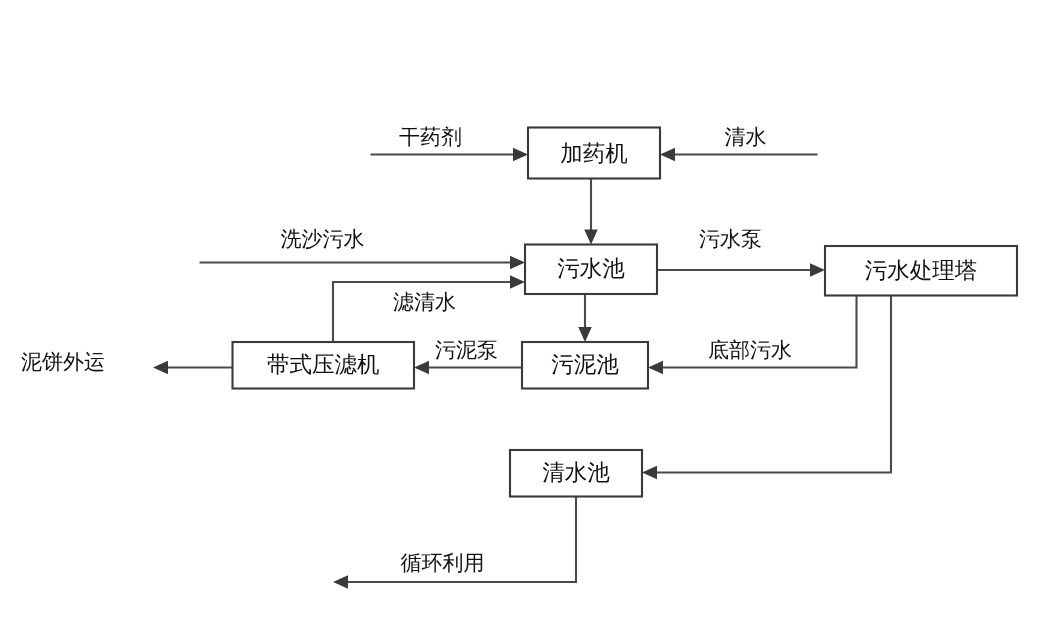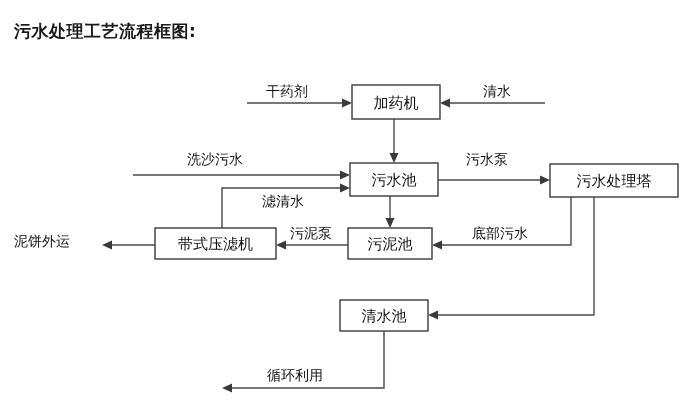--- a/index.html
+++ b/index.html
@@ -64,21 +64,20 @@
   }
   .arrow-head {
     fill: #3a3a3a;
   }
 </style>
 </head>
 <body>
 
 <div id="page">
 
-  <div id="diagram-title">污水处理工艺流程框图:</div>
 
   <svg id="flow" viewBox="0 0 700 420">
 
     <g>
 
       <g>
         <line class="edge-line" x1="247" y1="103" x2="346" y2="103"></line>
         <polygon class="arrow-head" points="352,103 342,98.5 342,107.5"></polygon>
       </g>
 

